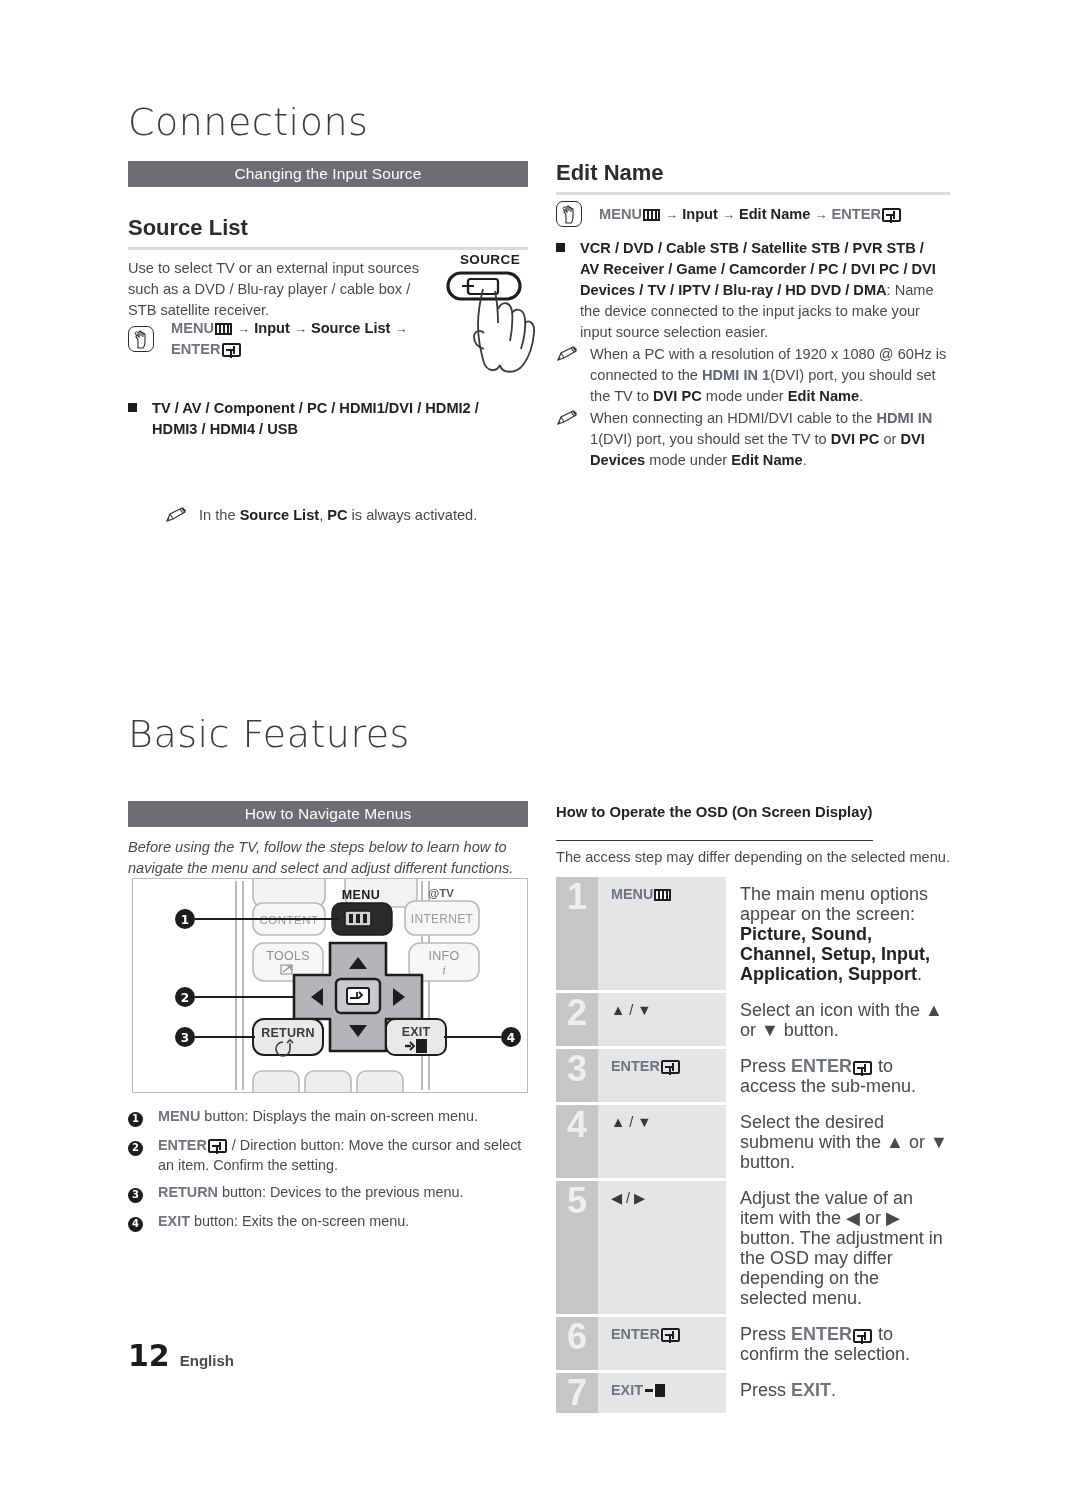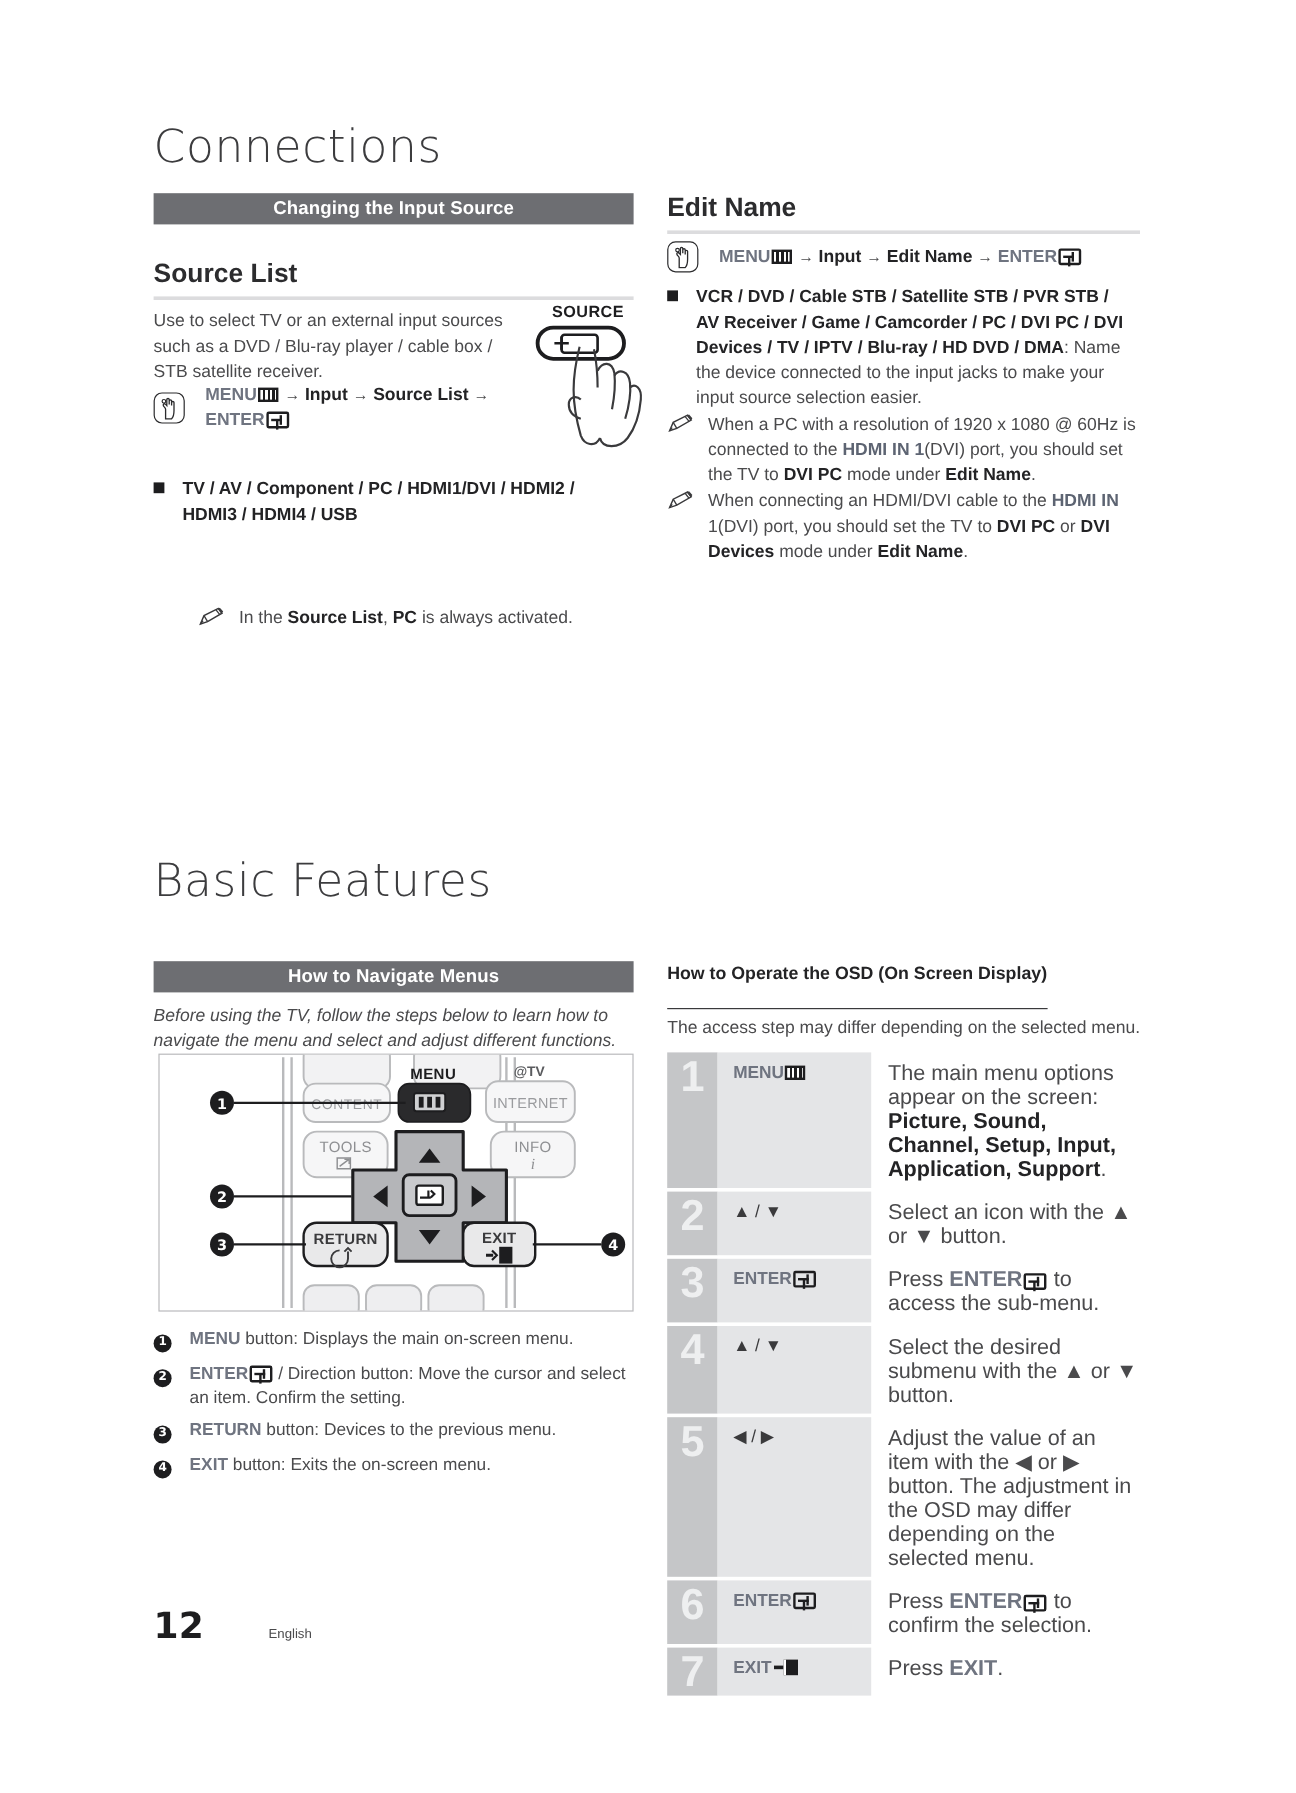--- a/index.html
+++ b/index.html
@@ -22,21 +22,21 @@
   }
   #chapter-connections { left: 128px; top: 100px; }
   #chapter-basic { left: 128px; top: 712px; }
 
   
   .section-bar {
     position: absolute;
     background: #6d6e72;
     color: #fff;
     font-size: 15.5px;
-    font-weight: bold;
+    font-weight: normal;
     text-align: center;
     line-height: 26px;
     height: 26px;
     width: 400px;
     left: 128px;
     letter-spacing: .1px;
   }
   #bar-changing-input { top: 161px; }
   #bar-navigate-menus { top: 801px; }
 
@@ -163,23 +163,23 @@
     text-align: center; line-height: 40px;
     font-family: "Liberation Sans", sans-serif;
   }
   .osd-key {
     width: 128px; flex: 0 0 128px; background: #e4e5e7;
     padding: 7px 0 6px 13px; font-size: 14.4px; line-height: 20px;
   }
   .osd-desc { flex: 1; padding: 7px 0 6px 14px; font-size: 18px; line-height: 20px; color: #4a4a4c; }
 
   
-  #footer { position: absolute; left: 128px; top: 1338px; display: flex; align-items: baseline; gap: 44px; }
+  #footer { position: absolute; left: 128px; top: 1338px; display: flex; align-items: baseline; }
   #page-number { font-size: 30px; font-weight: bold; color: #1d1d1f; font-family: "DejaVu Sans", sans-serif; }
-  #footer-language { font-size: 11px; color: #4a4a4c; margin-left: 10px; }
+  #footer-language { font-size: 15px; color: #4a4a4c; margin-left: 10px; font-weight: bold; }
 </style>
 </head>
 <body>
 
 <div class="page">
 
   <div class="chapter-title" id="chapter-connections">Connections</div>
 
   <div class="section-bar" id="bar-changing-input">Changing the Input Source</div>
 

